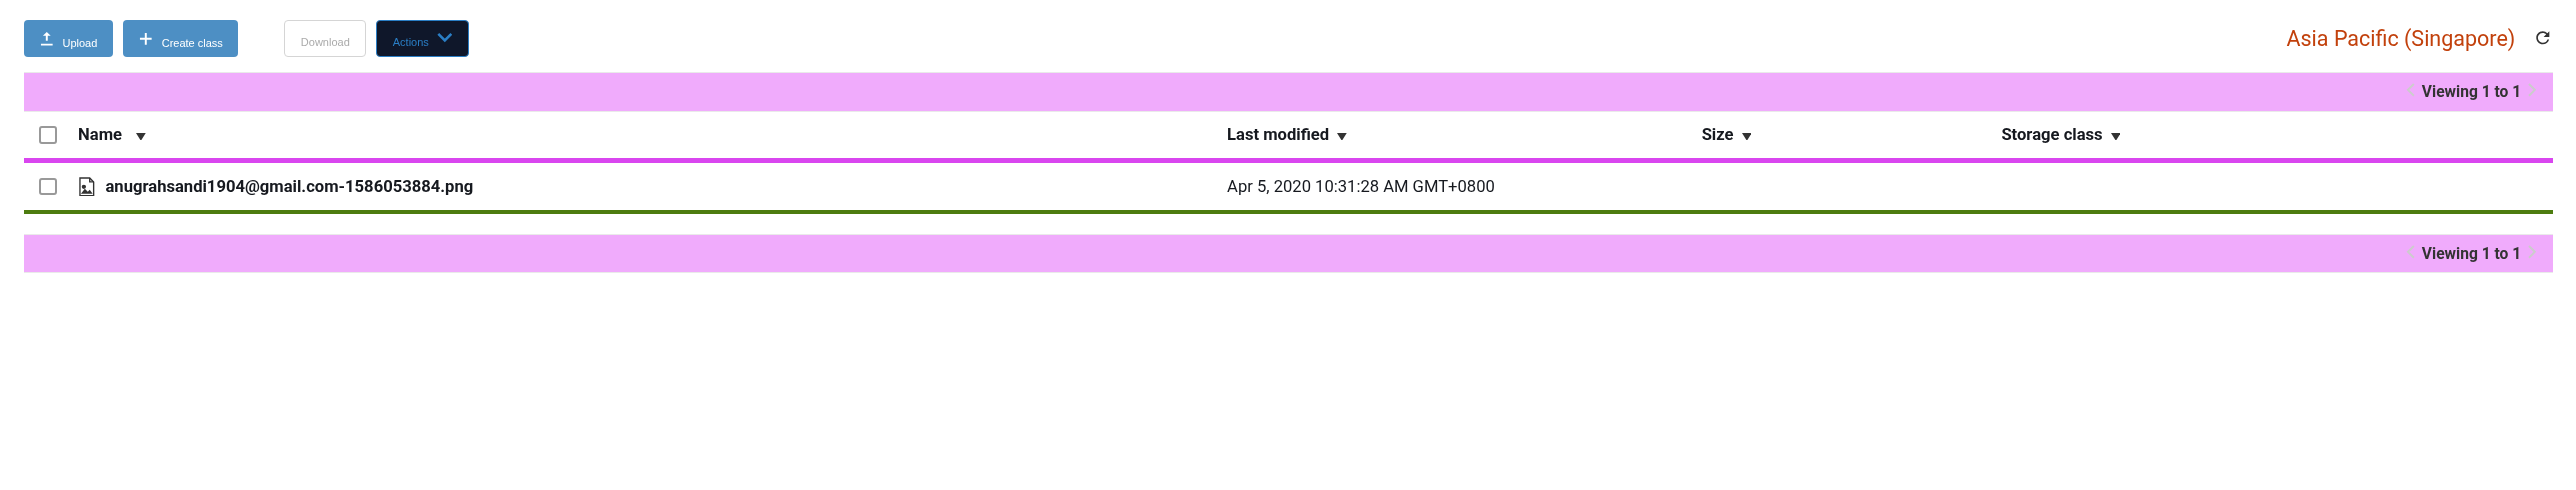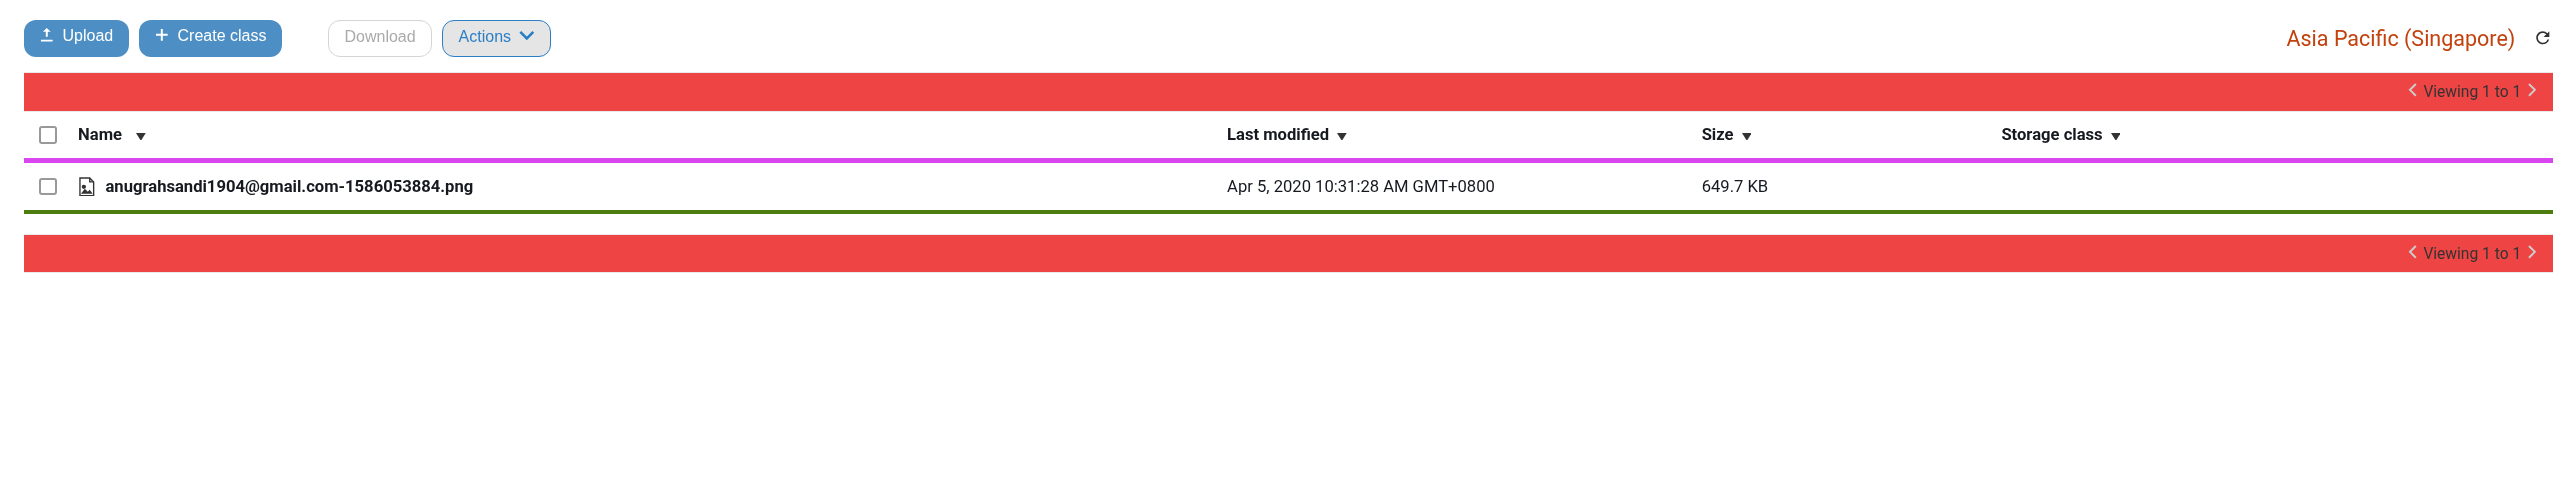--- a/index.html
+++ b/index.html
@@ -23,69 +23,70 @@
       display: flex;
       gap: 9.8px;
     }
     .toolbar-right {
       display: flex;
       align-items: center;
       gap: 17.6px;
     }
     .btn {
       display: inline-flex;
-      align-items: flex-start;
+      align-items: flex-end;
       gap: 7.8px;
       padding: 7.8px 15.6px;
-      font-size: 16px;
+      font-size: 11px;
       border: none;
       cursor: pointer;
-      border-radius: 12px;
+      border-radius: 4px;
       height: 37px;
     }
     .btn-primary {
       background: #4d8fc4;
       color: #fff;
     }
     .btn-secondary {
       background: #fff;
       color: #aaa;
       border: 1px solid #d5d5d5;
       cursor: not-allowed;
       margin-left: 36px;
     }
     .btn-outline {
-      background: #e5e5e5;
+      background: #0f172a;
       color: #2a7ec5;
       border: 1px solid #2a7ec5;
     }
     .btn svg {
       width: 15.6px;
       height: 15.6px;
     }
     .region-label {
       font-size: 21.5px;
       color: #c2410c;
     }
     .refresh-icon {
       cursor: pointer;
       display: inline-flex;
     }
     .refresh-icon svg {
       width: 19.6px;
       height: 19.6px;
     }
     .pagination-bar {
-      background: #ef4444;
+      background: #f0abfc;
       padding: 9.8px 15.6px;
       display: flex;
       justify-content: flex-end;
       align-items: center;
       border-top: 1px solid #eaeaea;
       border-bottom: 1px solid #eaeaea;
+      font-weight: bold;
     }
     .pagination-text {
       font-size: 15.6px;
       color: #333;
       display: flex;
       align-items: center;
       gap: 5.9px;
     }
     .pagination-text svg {
       width: 9.8px;
@@ -265,21 +266,20 @@
       <svg viewBox="0 0 18 20" fill="none" stroke="#333" stroke-width="1.4">
           <path d="M2 1h10l4 4v14H2V1z" fill="#fff"></path>
           <path d="M12 1v4h4"></path>
           <circle cx="6" cy="10" r="1.5" fill="#333"></circle>
           <path d="M3 17l4-5 3 3 2-2 3 4H3z" fill="#333" stroke="none"></path>
         </svg>
     </span>
     <span class="row-name">anugrahsandi1904@gmail.com-1586053884.png</span>
   </div>
   <div class="col-modified">Apr 5, 2020 10:31:28 AM GMT+0800</div>
-  <div class="col-size">649.7 KB</div>
 </div>
 
 <div class="spacer"></div>
 
 <div class="pagination-bar">
   <div class="pagination-text">
     <span class="chevron-disabled">
       <svg viewBox="0 0 8 14" fill="none" stroke="#ccc" stroke-width="2">
           <path d="M7 1L1 7l6 6"></path>
         </svg>

